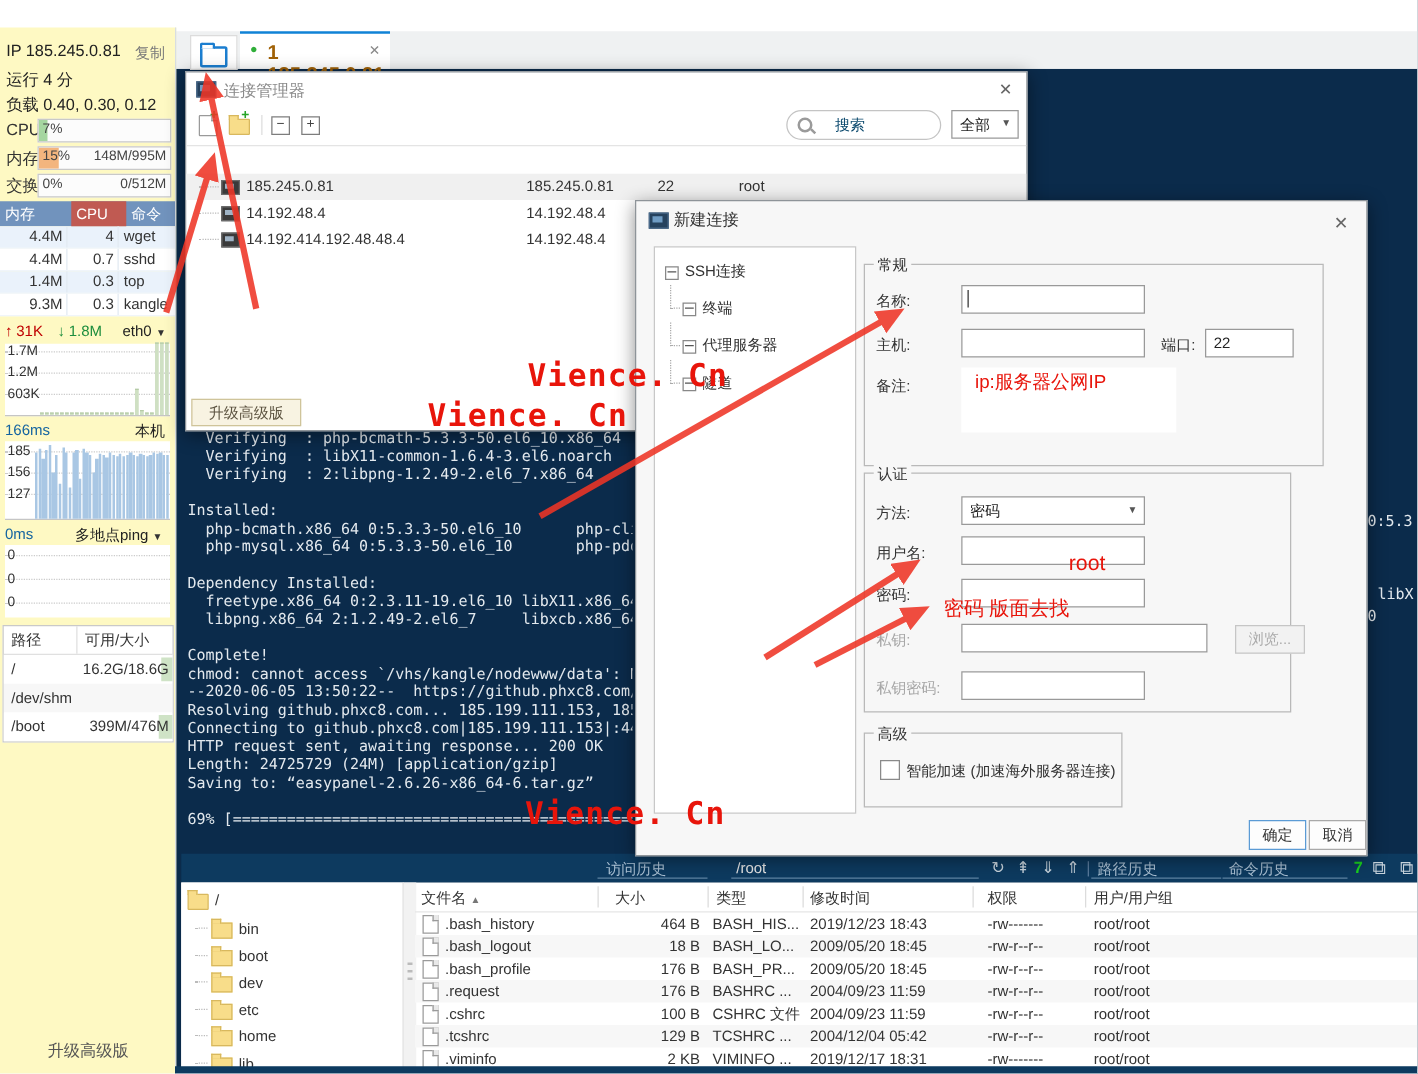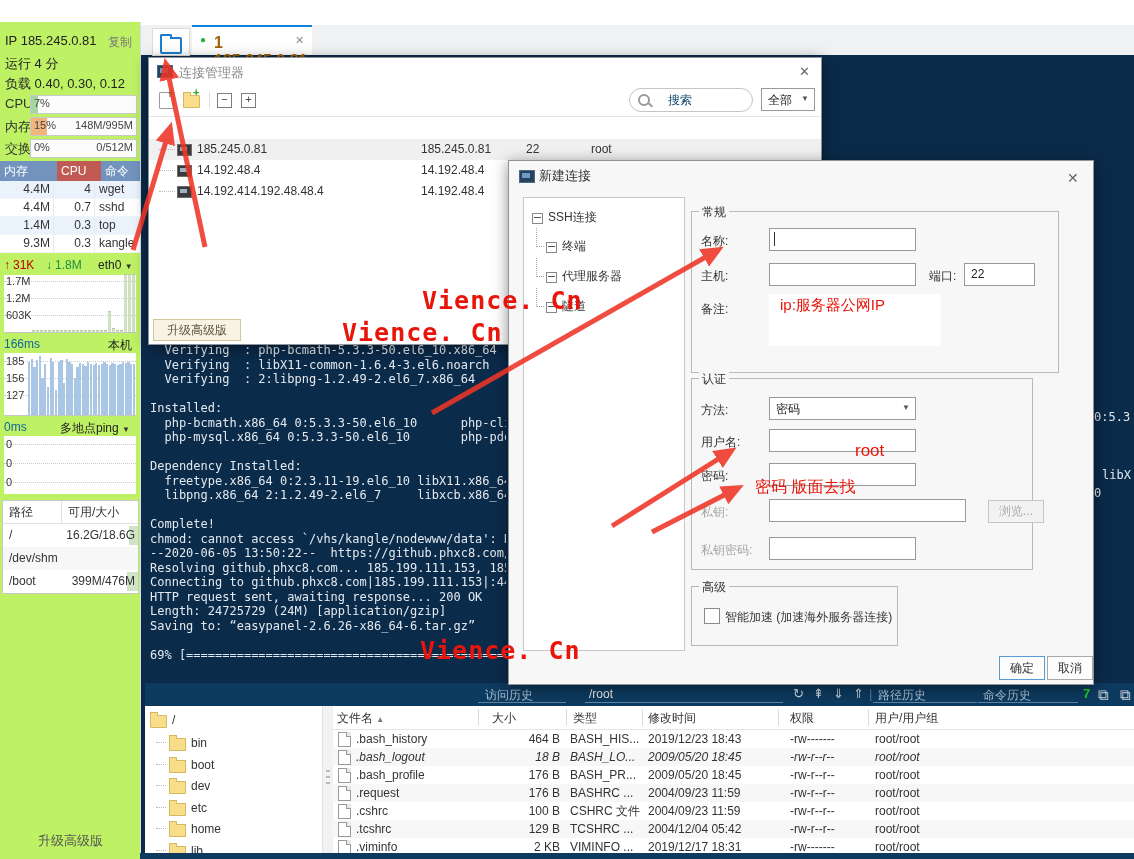--- a/index.html
+++ b/index.html
@@ -1,21 +1,21 @@
 <!DOCTYPE html>
 <html><head>
 <meta charset="utf-8">
 <style>
   html,body{margin:0;padding:0;background:#fff;}
   #app{position:relative;width:1134px;height:859px;overflow:hidden;
        font-family:"Liberation Sans","DejaVu Sans",sans-serif;font-size:12px;color:#333;
        background:#fff;}
   .abs{position:absolute;}
   
-  #sidebar{left:0;top:22px;width:140px;height:837px;background:#bef264;border-right:1px solid #d8dde2;}
+  #sidebar{left:0;top:22px;width:140px;height:837px;background:#fef9c3;border-right:1px solid #d8dde2;}
   .meter{position:absolute;left:30px;width:105px;height:17px;border:1px solid #c9c9c9;background:#fcfcfc;overflow:hidden;}
   .meter .fill{position:absolute;left:0;top:0;bottom:0;}
   .meter .mtext{position:absolute;left:3px;top:1px;font-size:11px;color:#444;}
   .meter .mright{position:absolute;right:3px;top:1px;font-size:11px;color:#444;}
   .ptable-h{display:flex;color:#fff;font-size:12px;}
   .chart{position:absolute;left:4px;width:132px;background:#fff;border-bottom:1px solid #c5c5c5;}
   .gline{position:absolute;left:0;right:0;border-top:1px dotted #cbcbcb;}
   .glabel{position:absolute;left:2px;top:-7px;font-size:11px;color:#333;background:transparent;z-index:2;}
   .barwrap{position:absolute;left:28px;right:0;bottom:0;top:0;display:flex;align-items:flex-end;}
   
@@ -392,21 +392,21 @@
             <span style="position: absolute; left: 6px; top: 2px; width: 11px; height: 13px; background: rgb(255, 255, 255); border: 1px solid rgb(154, 154, 154);">
               <span style="position: absolute; right: -1px; top: -1px; width: 4px; height: 4px; background: rgb(232, 232, 232); border-left: 1px solid rgb(154, 154, 154); border-bottom: 1px solid rgb(154, 154, 154);"></span>
             </span>
             <span style="position: absolute; left: 24px; top: 0px;">.bash_history</span>
             <span style="position: absolute; left: 150px; top: 0px; width: 78px; text-align: right;">464 B</span>
             <span style="position: absolute; left: 238px; top: 0px;">BASH_HIS...</span>
             <span style="position: absolute; left: 316px; top: 0px;">2019/12/23 18:43</span>
             <span style="position: absolute; left: 458px; top: 0px;">-rw-------</span>
             <span style="position: absolute; left: 543px; top: 0px;">root/root</span>
           </div>
-          <div style="position: absolute; left: 0px; top: 42px; width: 802px; height: 18px; line-height: 18px; background: rgb(247, 247, 247); font-style: italic;">
+          <div style="position: absolute; left: 0px; top: 42px; width: 802px; height: 18px; line-height: 18px; background: rgb(247, 247, 247);">
             <span style="position: absolute; left: 6px; top: 2px; width: 11px; height: 13px; background: rgb(255, 255, 255); border: 1px solid rgb(154, 154, 154);">
               <span style="position: absolute; right: -1px; top: -1px; width: 4px; height: 4px; background: rgb(232, 232, 232); border-left: 1px solid rgb(154, 154, 154); border-bottom: 1px solid rgb(154, 154, 154);"></span>
             </span>
             <span style="position: absolute; left: 24px; top: 0px;">.bash_logout</span>
             <span style="position: absolute; left: 150px; top: 0px; width: 78px; text-align: right;">18 B</span>
             <span style="position: absolute; left: 238px; top: 0px;">BASH_LO...</span>
             <span style="position: absolute; left: 316px; top: 0px;">2009/05/20 18:45</span>
             <span style="position: absolute; left: 458px; top: 0px;">-rw-r--r--</span>
             <span style="position: absolute; left: 543px; top: 0px;">root/root</span>
           </div>

